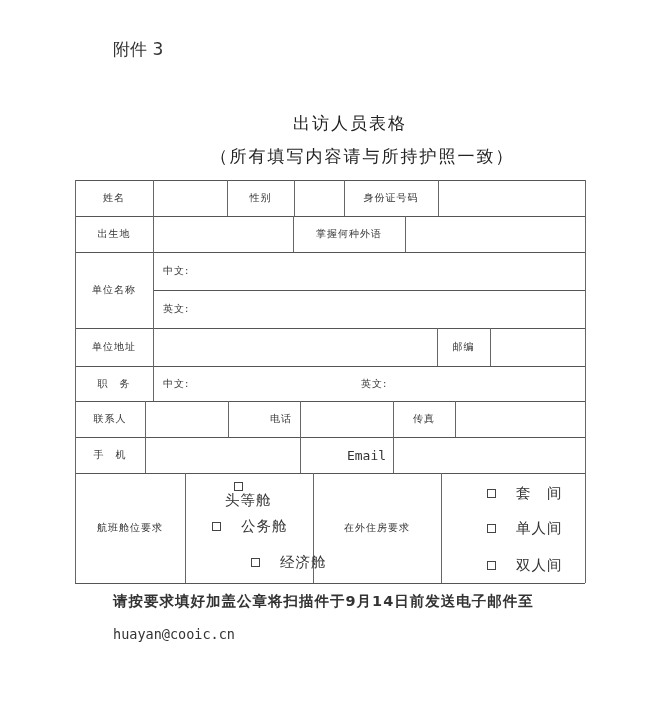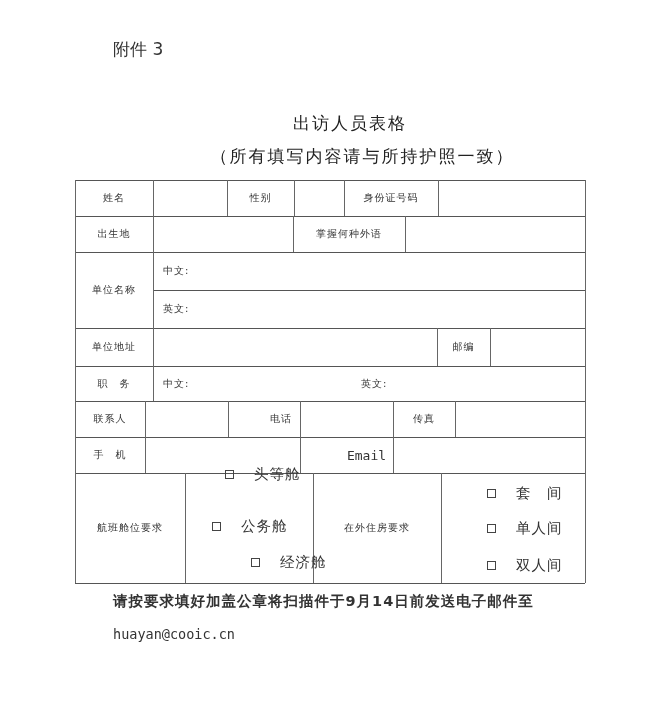--- a/index.html
+++ b/index.html
@@ -116,21 +116,21 @@
   <div class="field" style="left:300px;top:401px;width:93px;height:36px;"></div>
   <div class="cell" style="left:393px;top:401px;width:62px;height:36px;">传真</div>
   <div class="field" style="left:455px;top:401px;width:130px;height:36px;"></div>
 
   <div class="cell" style="left:75px;top:437px;width:70px;height:36px;">手　机</div>
   <div class="field" style="left:145px;top:437px;width:155px;height:36px;"></div>
   <div class="cell mono" style="left:300px;top:437px;width:93px;height:36px;padding-left:40px;">Email</div>
   <div class="field" style="left:393px;top:437px;width:192px;height:36px;"></div>
 
   <div class="cell" style="left:75px;top:473px;width:110px;height:110px;">航班舱位要求</div>
-  <div class="opt" style="left:225px;top:465px;">
+  <div class="opt" style="left:225px;top:482px;flex-direction:column;">
     <span class="box"></span>
     <span>头等舱</span>
   </div>
   <div class="opt" style="left:212px;top:517px;">
     <span class="box"></span>
     <span>公务舱</span>
   </div>
   <div class="opt" style="left:225px;top:553px;margin-left:26px;">
     <span class="box"></span>
     <span>经济舱</span>

